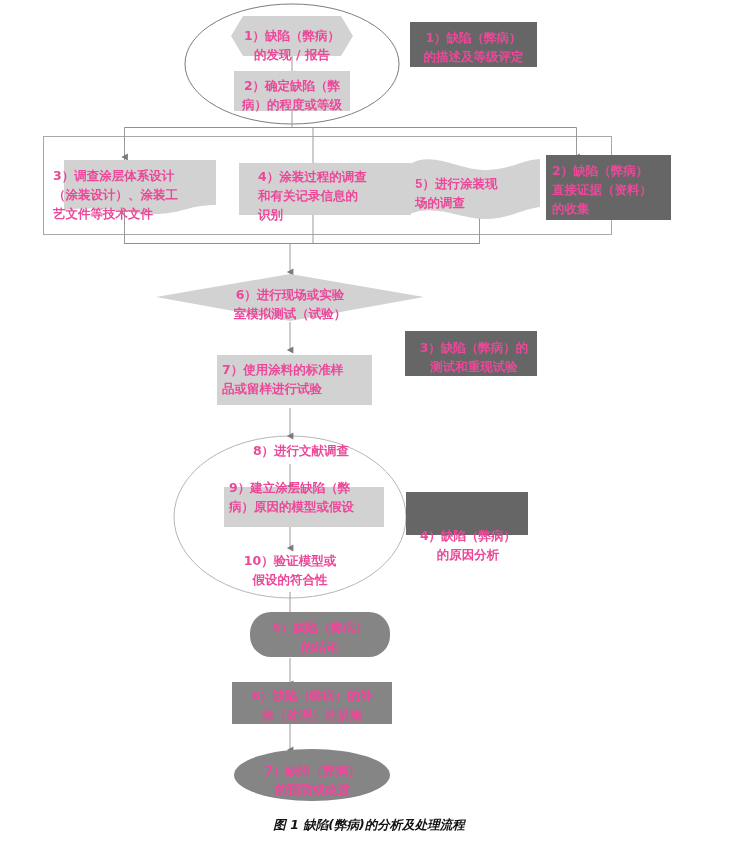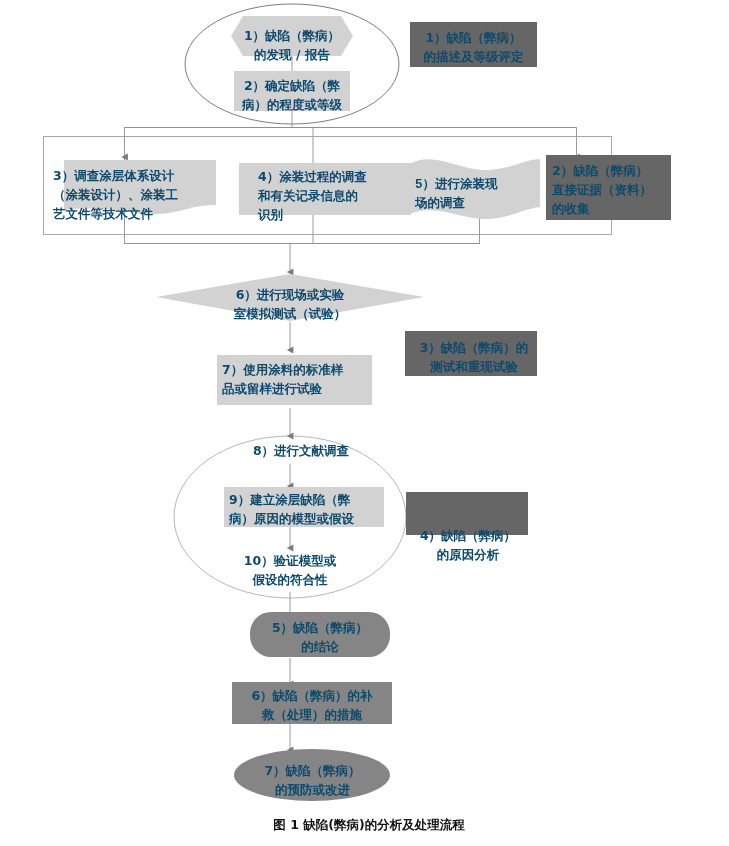--- a/index.html
+++ b/index.html
@@ -23,41 +23,42 @@
     top: 0;
     width: 729px;
     height: 846px;
   }
   .node-text {
     position: absolute;
     font-family: "DejaVu Sans", "Liberation Sans", sans-serif;
     font-weight: bold;
     font-size: 12.5px;
     line-height: 19px;
-    color: #0c4a6e;
+    color: #ec4899;
     letter-spacing: 0px;
     white-space: pre-line;
     z-index: 5;
   }
   .node-text.center {
     text-align: center;
   }
   .node-text.left {
     text-align: left;
   }
   .caption {
     position: absolute;
     left: 9px;
     right: 0;
     text-align: center;
     font-family: "DejaVu Sans", "Liberation Sans", sans-serif;
     font-weight: bold;
     font-size: 12.5px;
     color: #121212;
     z-index: 6;
+    font-style: italic;
   }
 </style>
 </head>
 <body>
 
 <div id="page">
 
   <svg class="svg-layer" viewBox="0 0 729 846">
     <defs>
       <marker id="arrowhead" markerWidth="9" markerHeight="9" refX="4.2" refY="4.2" orient="auto" markerUnits="userSpaceOnUse">
@@ -168,21 +169,21 @@
 室模拟测试（试验）</div>
 
   <div class="node-text left" style="left:222px; top:360px; width:152px;">7）使用涂料的标准样
 品或留样进行试验</div>
 
   <div class="node-text center" style="left:411px; top:338px; width:126px;">3）缺陷（弊病）的
 测试和重现试验</div>
 
   <div class="node-text center" style="left:226px; top:441px; width:150px;">8）进行文献调查</div>
 
-  <div class="node-text left" style="left:229px; top:490px; width:158px;">9）建立涂层缺陷（弊
+  <div class="node-text left" style="left:229px; top:478px; width:158px;">9）建立涂层缺陷（弊
 病）原因的模型或假设</div>
 
   <div class="node-text center" style="left:215px; top:551px; width:150px;">10）验证模型或
 假设的符合性</div>
 
   <div class="node-text center" style="left:409px; top:498px; width:118px;margin-top:28px;">4）缺陷（弊病）
 的原因分析</div>
 
   <div class="node-text center" style="left:250px; top:618px; width:140px;">5）缺陷（弊病）
 的结论</div>

